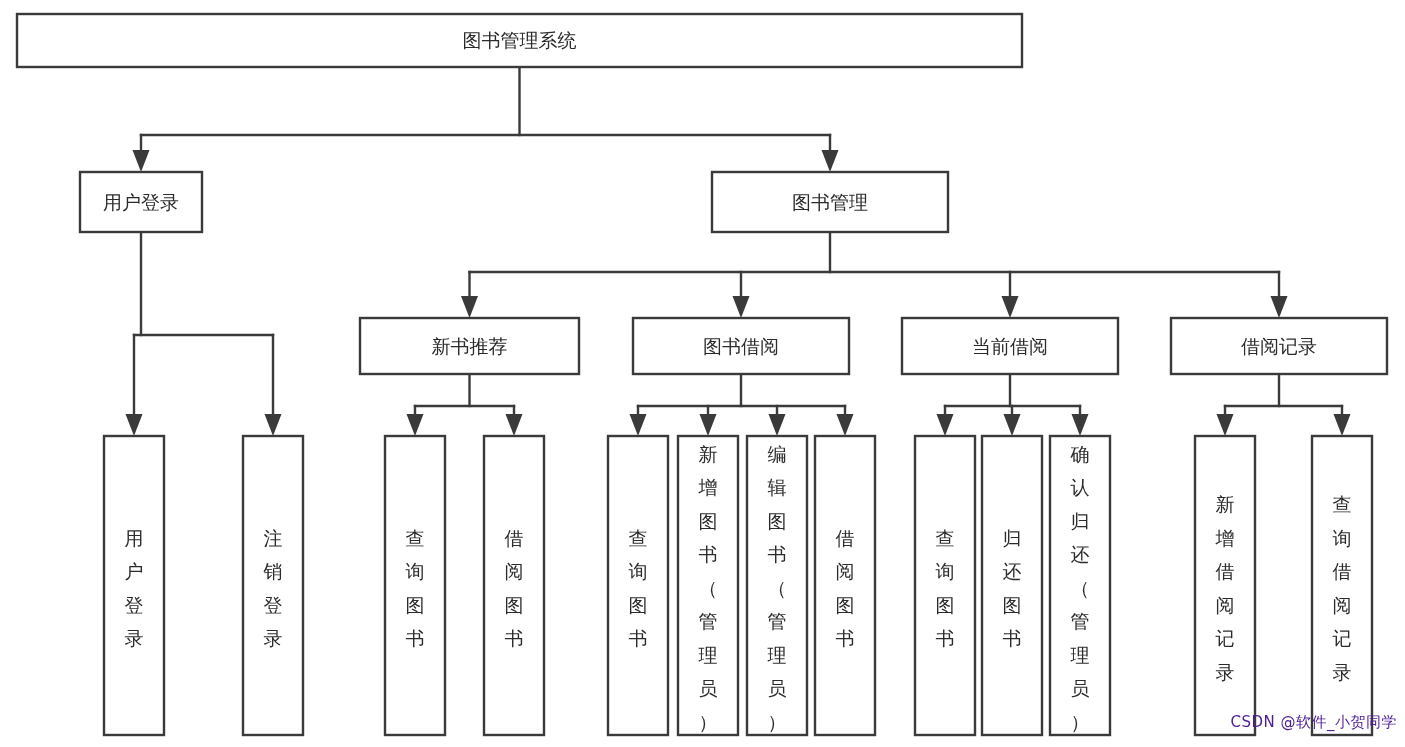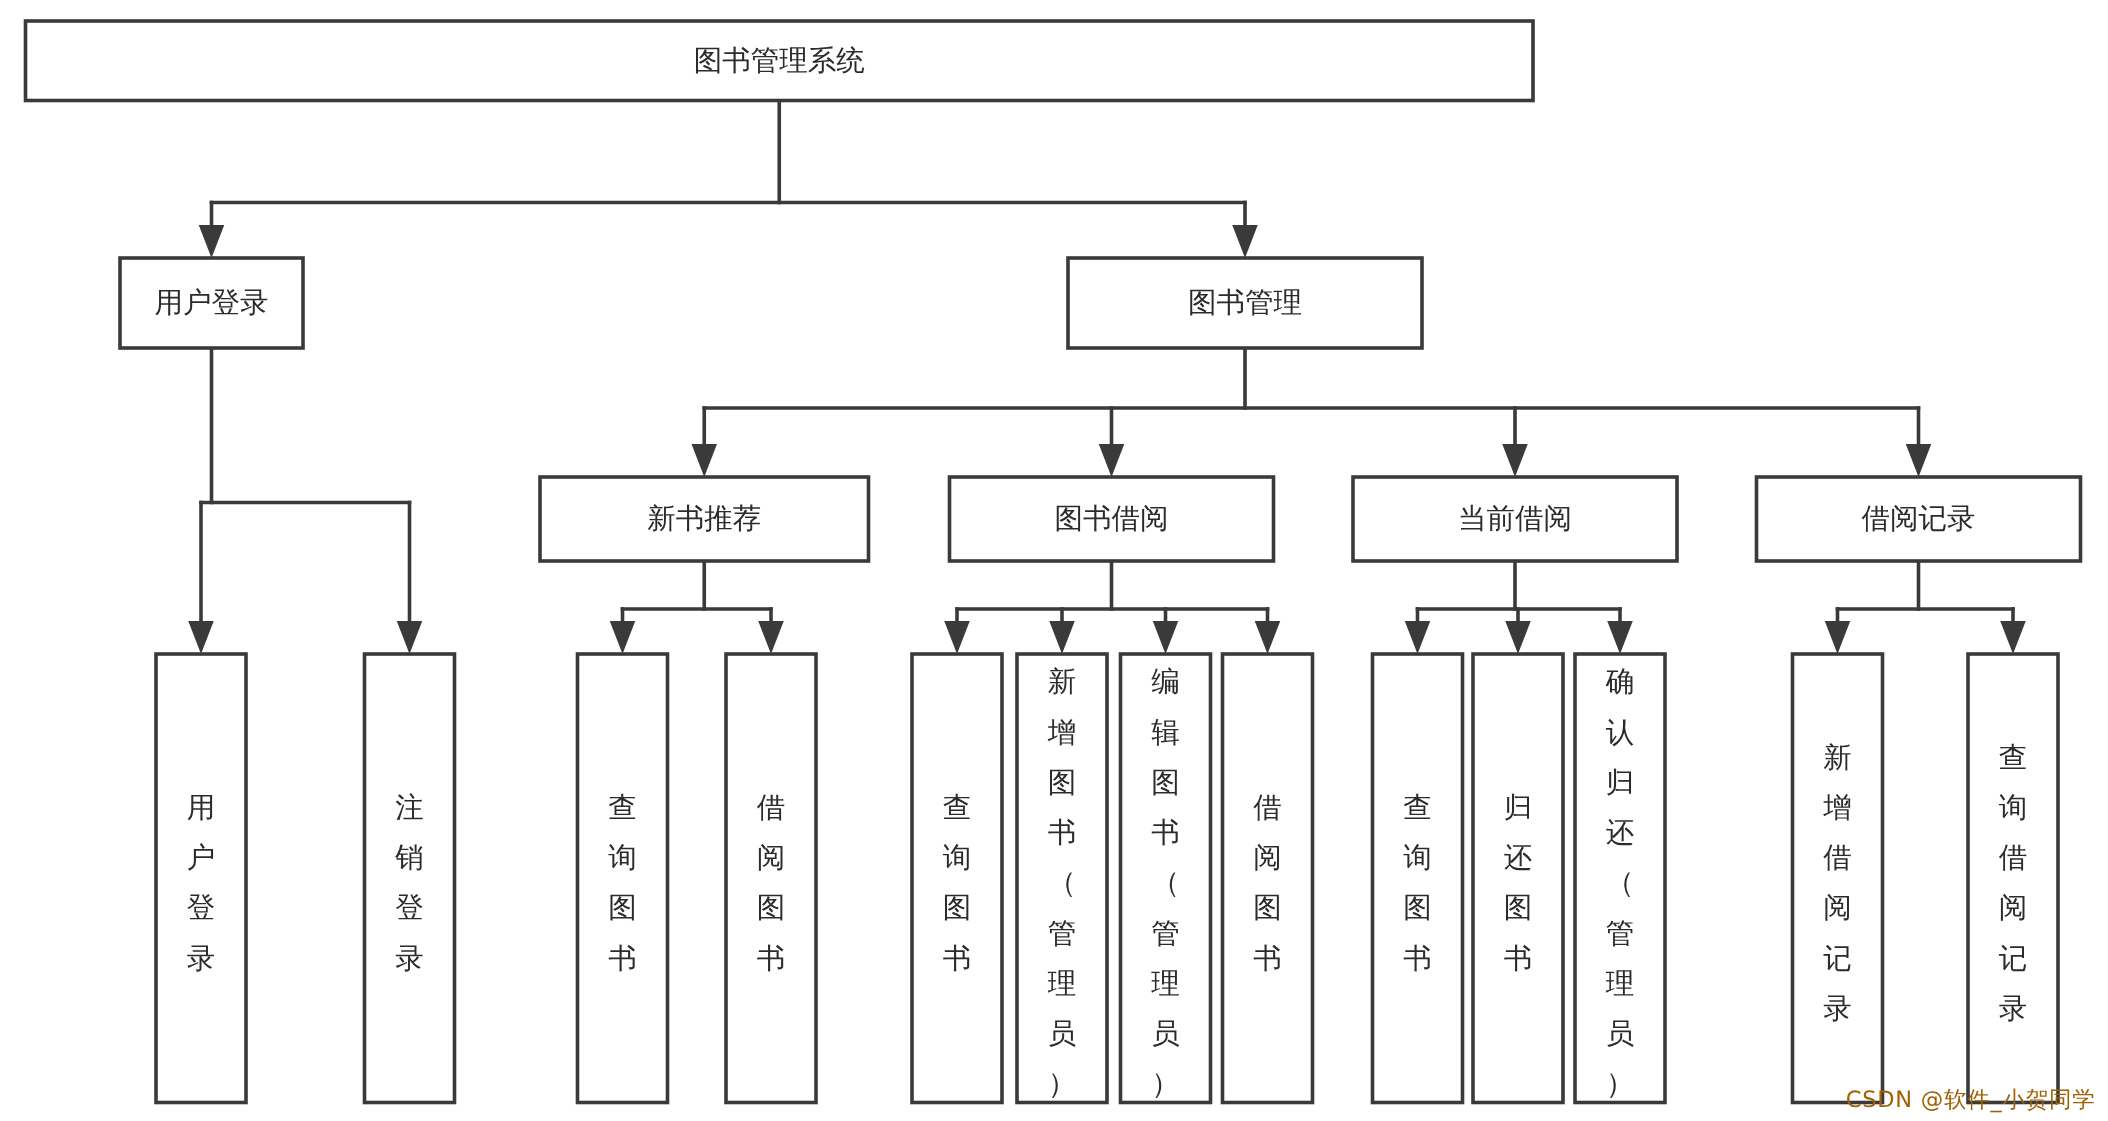--- a/index.html
+++ b/index.html
@@ -16,22 +16,22 @@
     fill:#2b2b2b;font-size:19px;
     font-family:"DejaVu Sans","Liberation Sans",sans-serif;
     text-anchor:middle;dominant-baseline:middle;
   }
   .leaf-label{
     fill:#2b2b2b;font-size:19px;
     font-family:"DejaVu Sans","Liberation Sans",sans-serif;
     text-anchor:middle;
   }
   .watermark{
-    position:absolute;right:8px;bottom:4px;
-    font-size:15px;color:#a16207;letter-spacing:.5px;
+    position:absolute;right:8px;bottom:15px;
+    font-size:15px;color:#4c1d95;letter-spacing:.5px;
     font-family:"DejaVu Sans","Liberation Sans",sans-serif;
     white-space:nowrap;pointer-events:none;
   }
 </style>
 </head>
 <body>
 
 <svg id="canvas" viewBox="0 0 1405 747" xmlns="http://www.w3.org/2000/svg">
   <g id="connectors">
       <line x1="519.5" y1="67" x2="519.5" y2="135" class="conn"></line>

